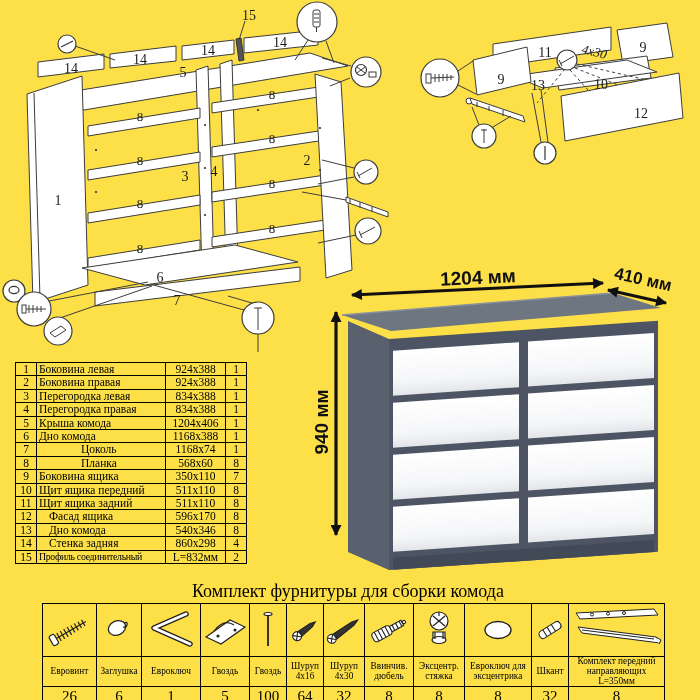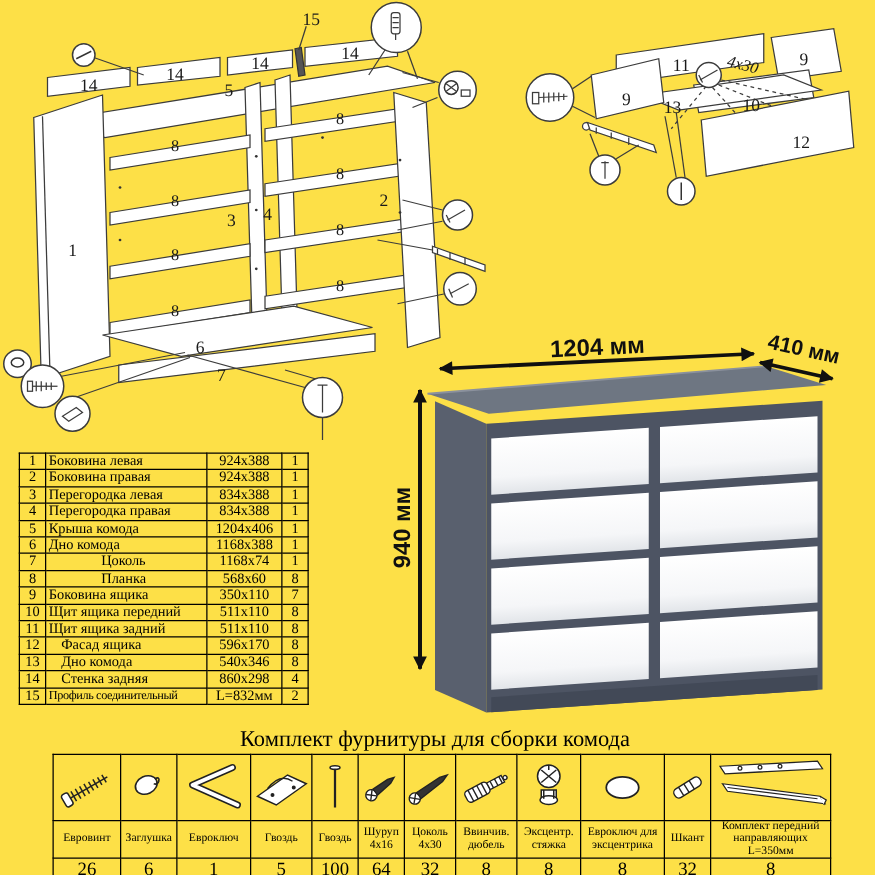--- a/index.html
+++ b/index.html
@@ -538,21 +538,21 @@
           </svg>
         </td>
       </tr>
       <tr class="names">
         <td>Евровинт</td>
         <td>Заглушка</td>
         <td>Евроключ</td>
         <td>Гвоздь</td>
         <td>Гвоздь</td>
         <td>Шуруп 4x16</td>
-        <td>Цоколь 4x30</td>
+        <td>Шуруп 4x30</td>
         <td>Ввинчив. дюбель</td>
         <td>Эксцентр. стяжка</td>
         <td>Евроключ для эксцентрика</td>
         <td>Шкант</td>
         <td>Комплект передний направляющих L=350мм</td>
       </tr>
       <tr class="qty">
         <td>26</td>
         <td>6</td>
         <td>1</td>

